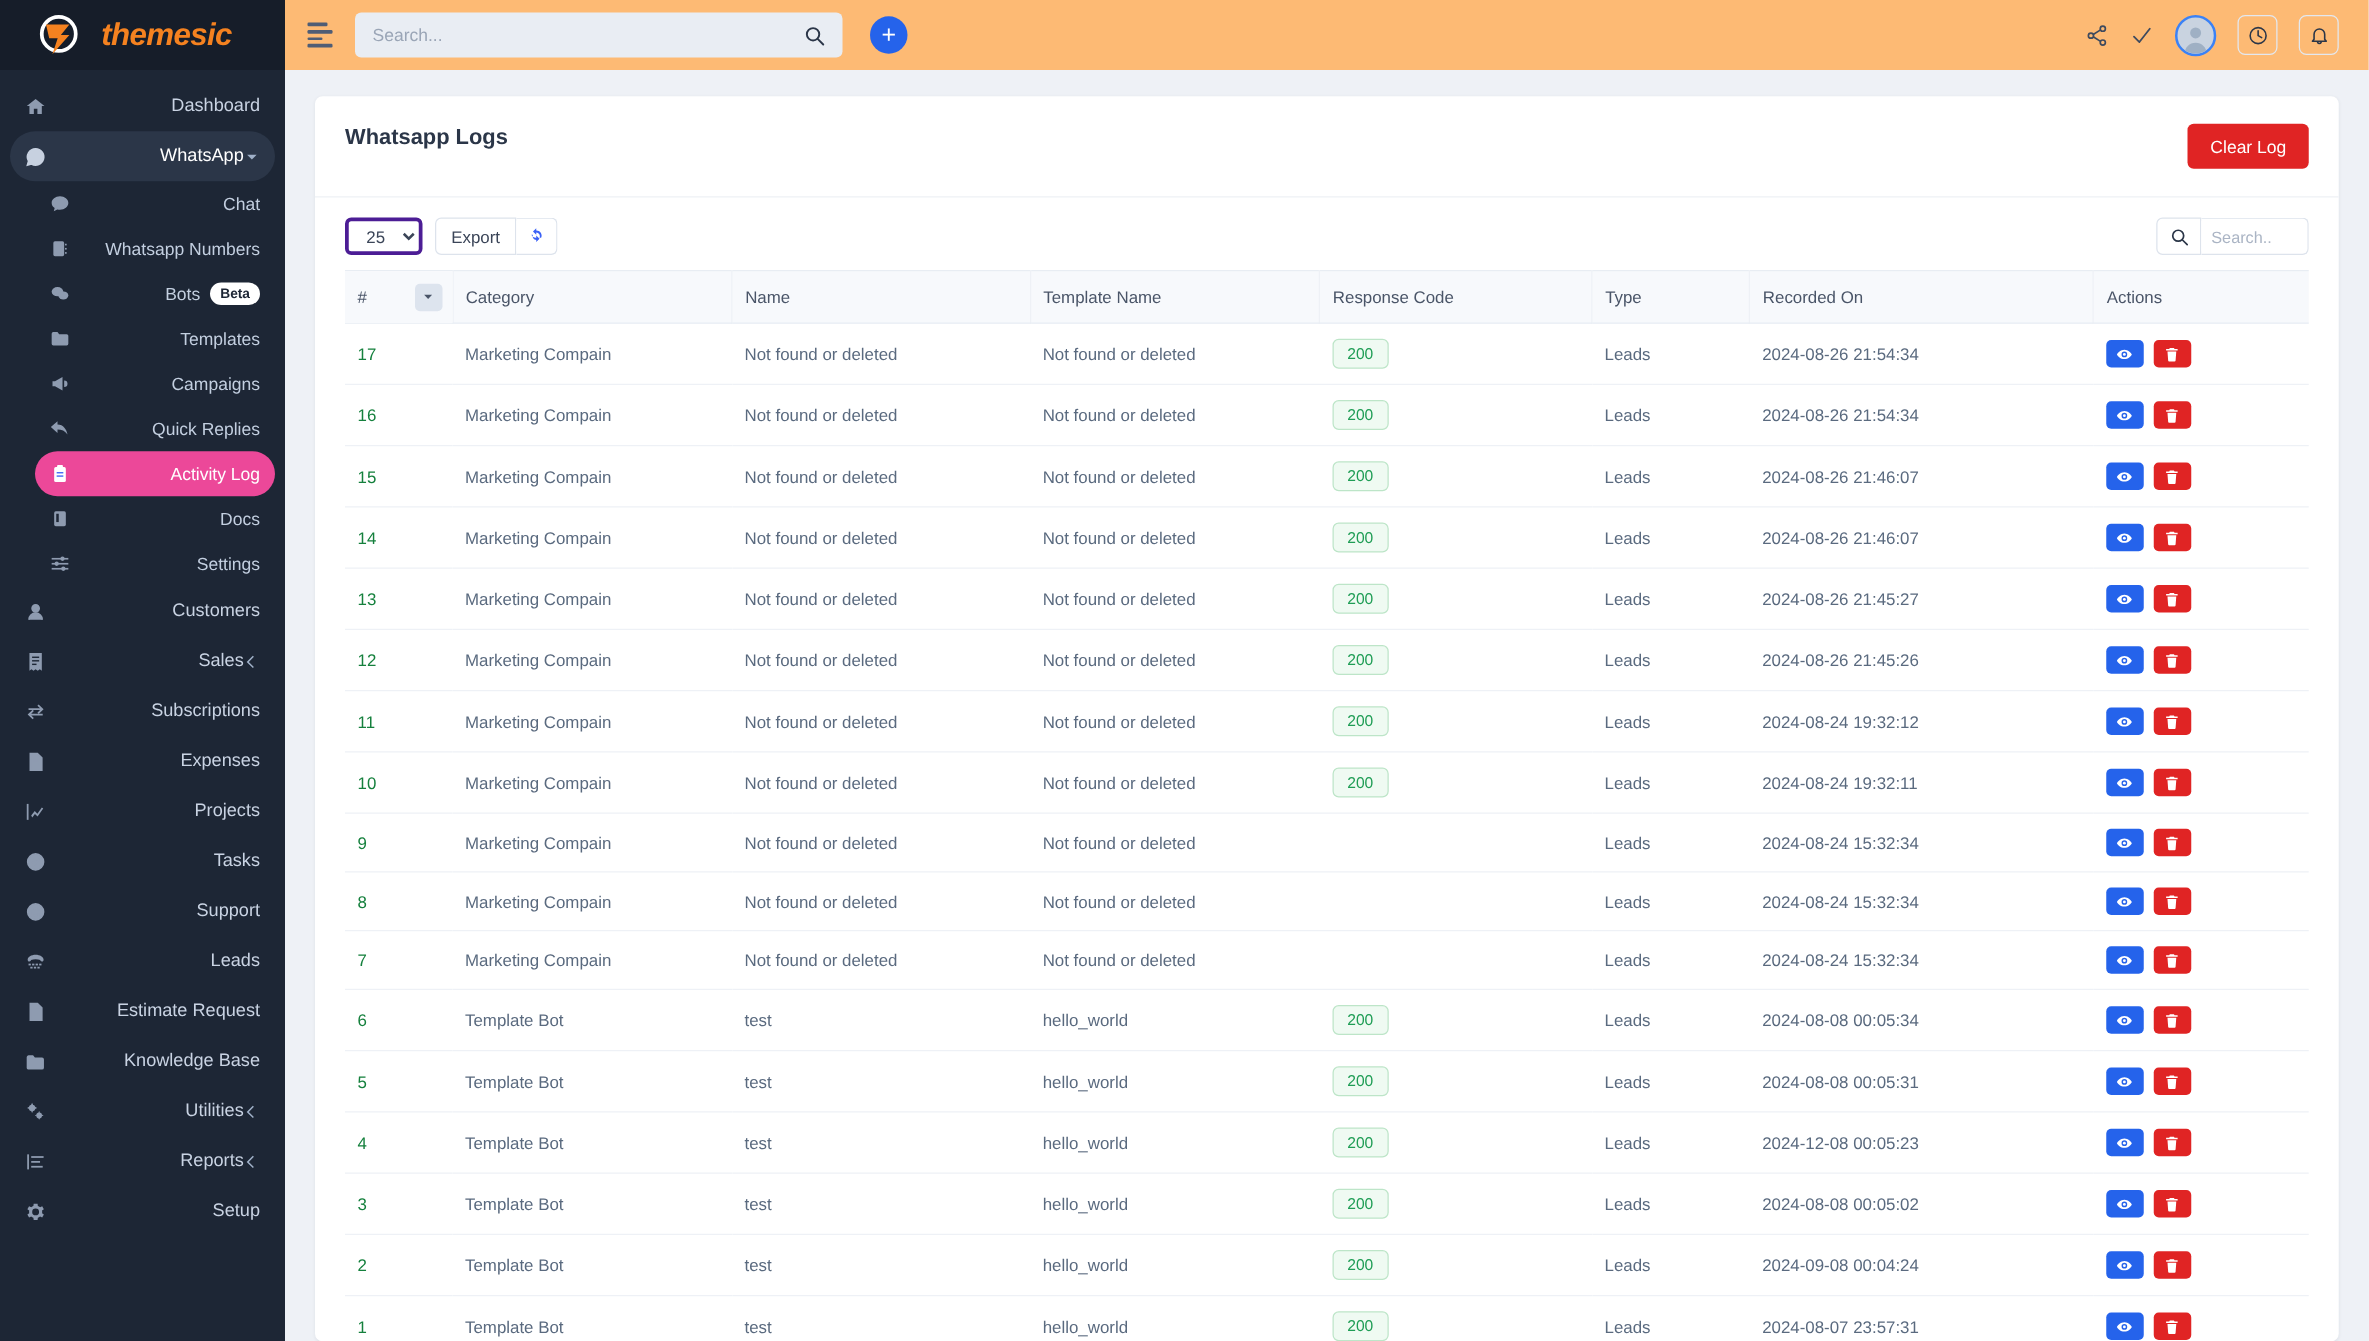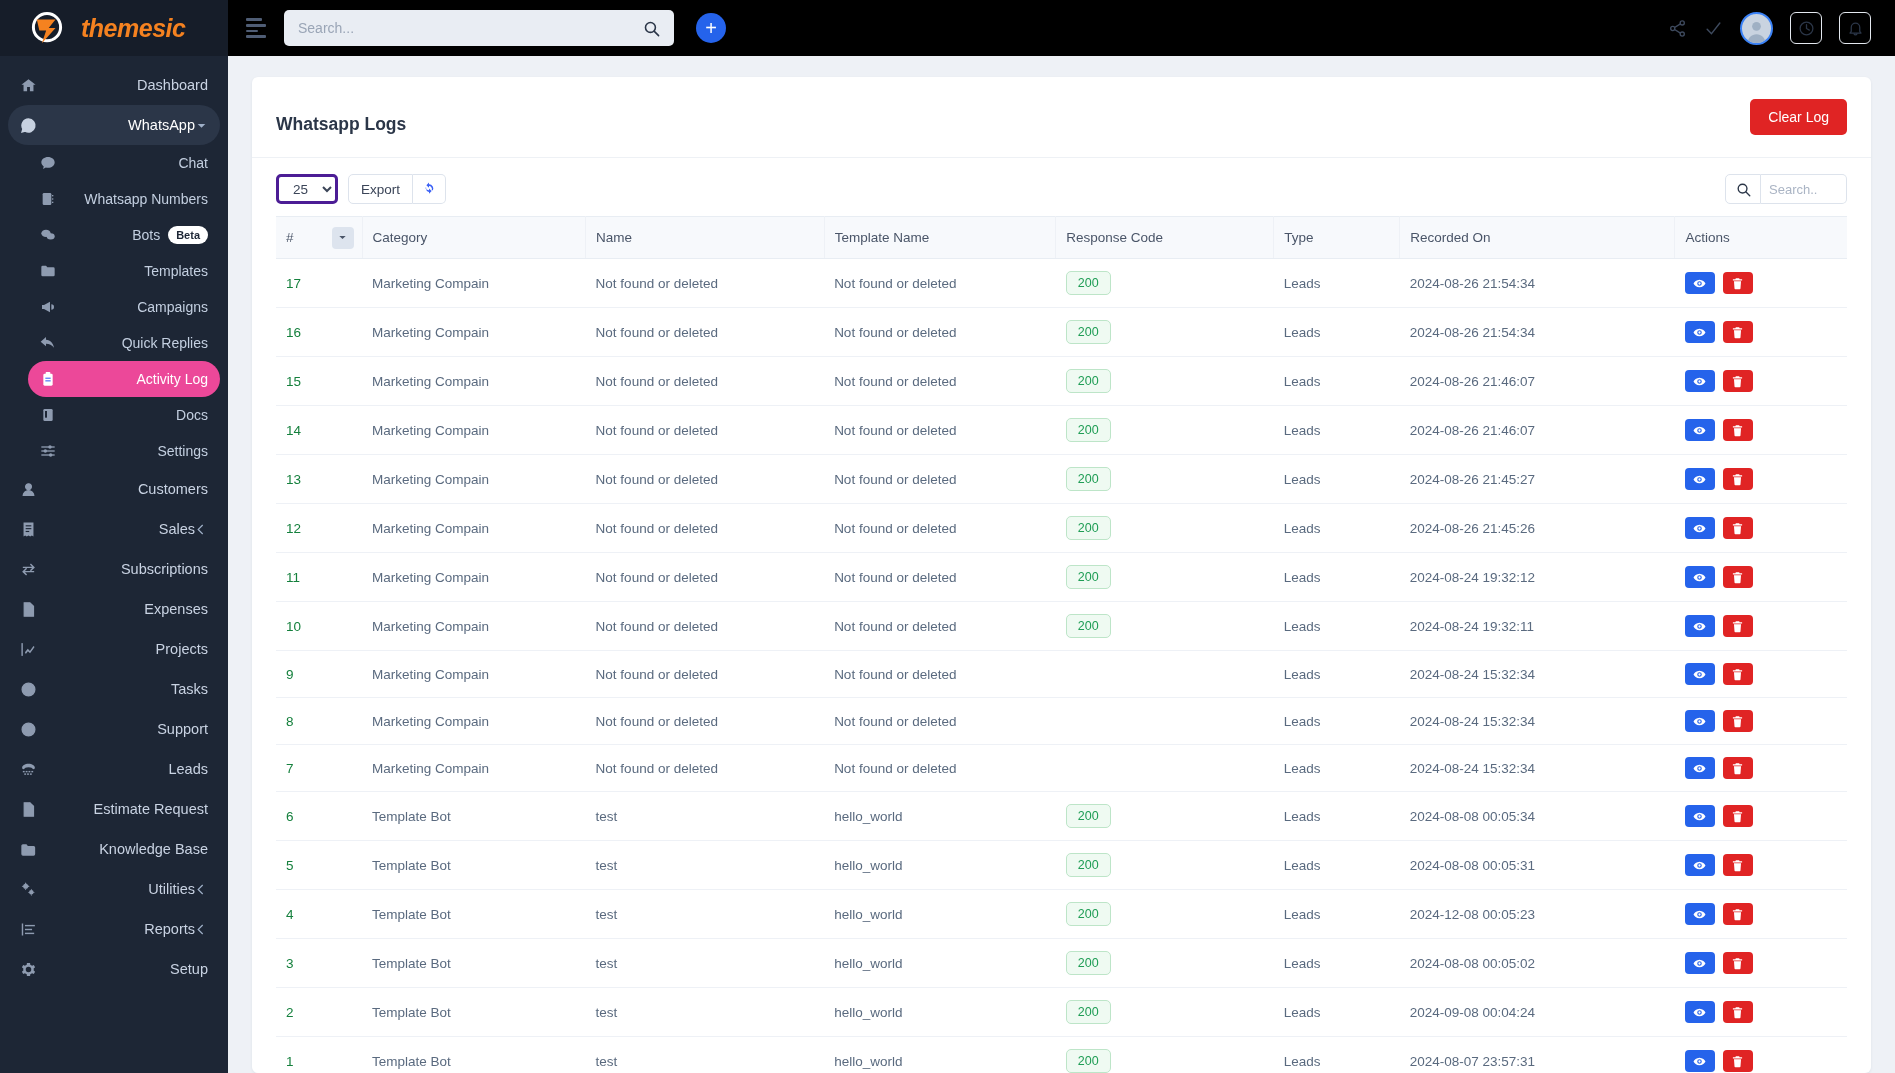--- a/index.html
+++ b/index.html
@@ -69,21 +69,21 @@
     margin-left: 8px;
     background: #fff; color: #1d2635;
     font-size: 11px; font-weight: bold;
     padding: 2px 8px; border-radius: 9px;
     line-height: 1.3;
   }
 
   
   .main { flex: 1; display: flex; flex-direction: column; min-width: 0; }
   .topbar {
-    height: 56px; background: #000000;
+    height: 56px; background: #fdba74;
     display: flex; align-items: center;
     padding: 0 24px 0 18px;
     flex: 0 0 56px;
     justify-content: flex-end;
   }
   .hamburger { width: 22px; height: 20px; display: flex; flex-direction: column;
     justify-content: center; gap: 3px; cursor: pointer; margin-right: 16px; }
   .hamburger span { display: block; height: 3px; border-radius: 1px; background: #4f5d75; }
   .hamburger span:nth-child(1) { width: 16px; }
   .hamburger span:nth-child(2) { width: 20px; }
@@ -130,21 +130,21 @@
   
   .content { flex: 1; padding: 21px 24px 0 24px; overflow: hidden; }
   .card {
     background: #fff; border-radius: 6px;
     box-shadow: 0 1px 3px rgba(30,40,60,0.07);
     height: 100%;
     display: flex; flex-direction: column;
     overflow: hidden;
   }
   .card-header {
-    display: flex; align-items: flex-end;
+    display: flex; align-items: flex-start;
     padding: 22px 24px 22px 24px;
     border-bottom: 1px solid #eef1f5;
   }
   .card-title { font-size: 17.5px; font-weight: bold; color: #2b3648; }
   .clear-log-btn {
     margin-left: auto;
     background: #e02424; color: #fff;
     border: none; border-radius: 5px;
     padding: 10px 18px; font-size: 14px;
     cursor: pointer; font-family: "Liberation Sans", sans-serif;

